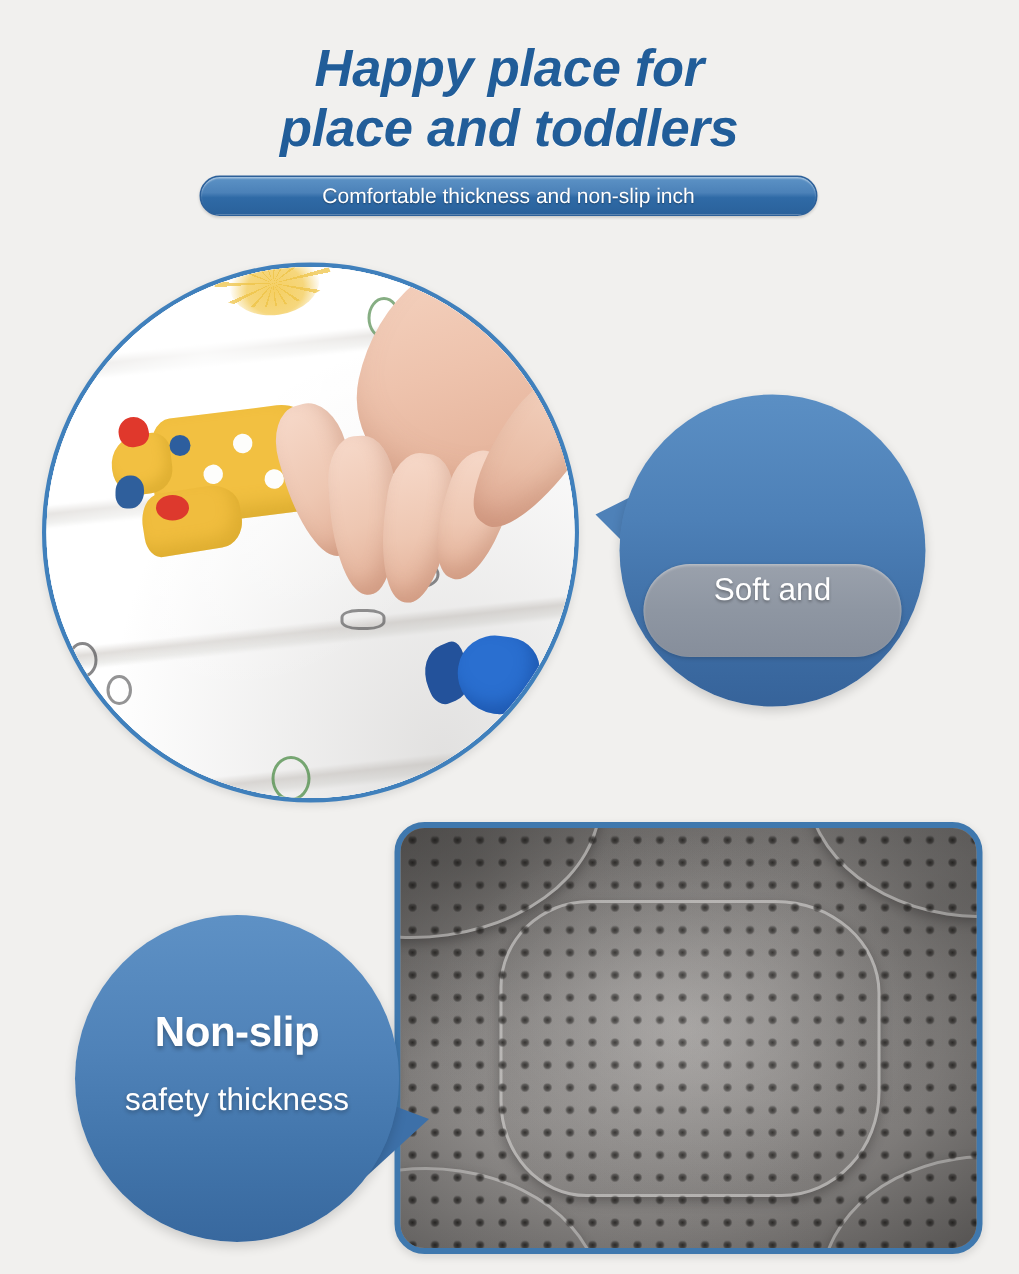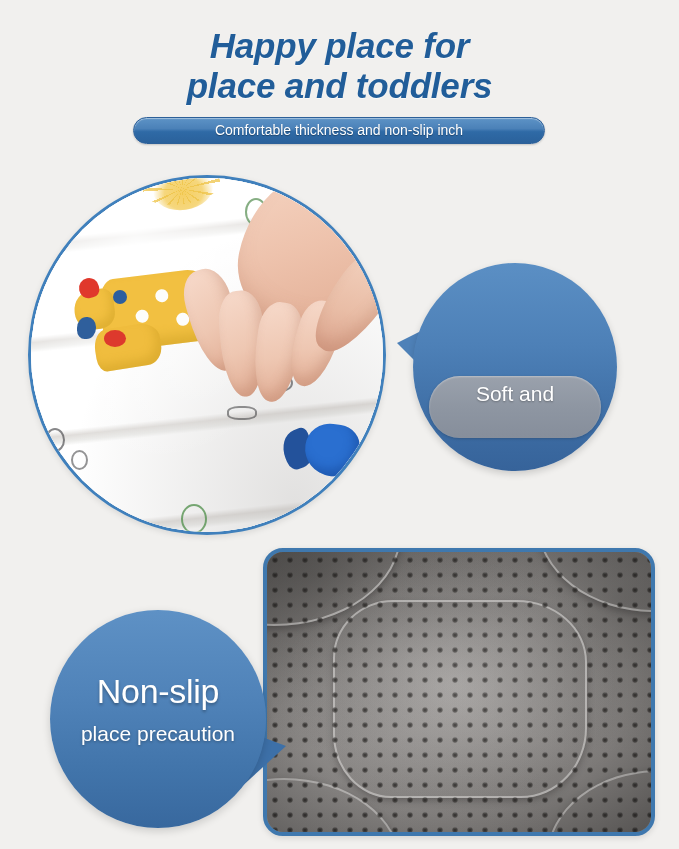--- a/index.html
+++ b/index.html
@@ -409,22 +409,22 @@
     border-top: 18px solid transparent;
     border-bottom: 44px solid transparent;
     border-left: 48px solid #3d70a8;
   }
   .badge-nonslip .title {
     position: absolute;
     left: 0; right: 0;
     top: 62px;
     text-align: center;
     color: #ffffff;
-    font-size: 34px;
-    font-weight: normal;
+    font-size: 28px;
+    font-weight: bold;
     letter-spacing: -0.3px;
     text-shadow: 0 2px 3px rgba(0,0,0,0.3);
   }
   .badge-nonslip .subtitle {
     position: absolute;
     left: 0; right: 0;
     top: 112px;
     text-align: center;
     color: #ffffff;
     font-size: 21px;
@@ -498,14 +498,14 @@
   <span class="seam br"></span>
   <span class="seam bl"></span>
   <div class="dots"></div>
   <div class="dots-shade"></div>
 </div>
 
 <div class="badge-nonslip">
   <span class="tail"></span>
   <span class="bubble"></span>
   <div class="title">Non-slip</div>
-  <div class="subtitle">place precaution</div>
+  <div class="subtitle">safety thickness</div>
 </div>
 
 </body></html>

